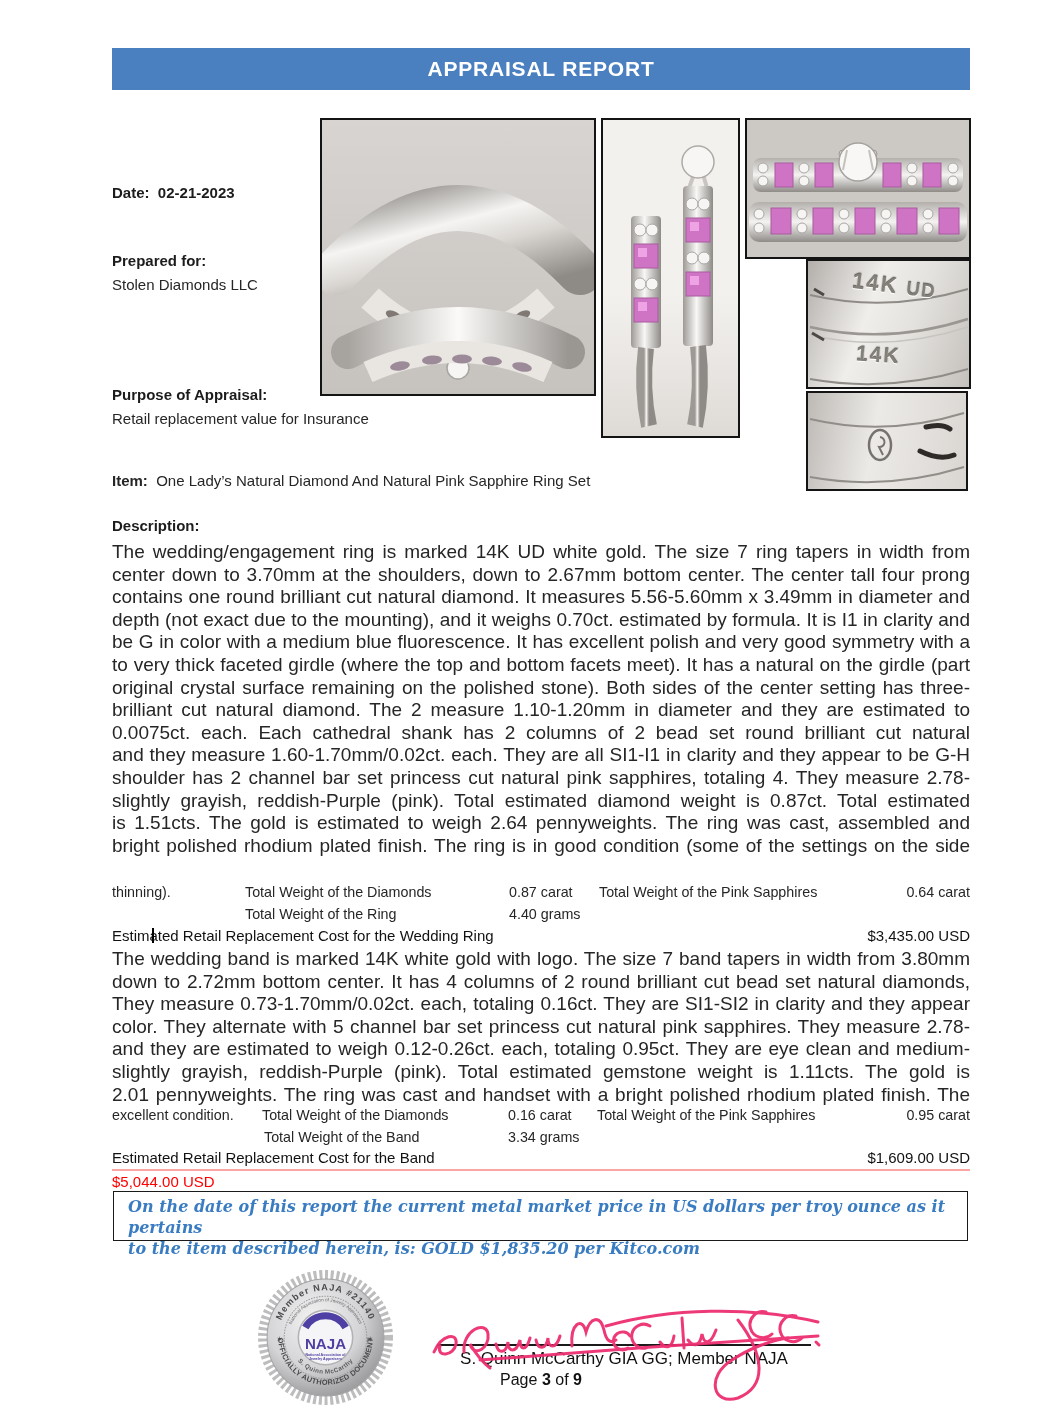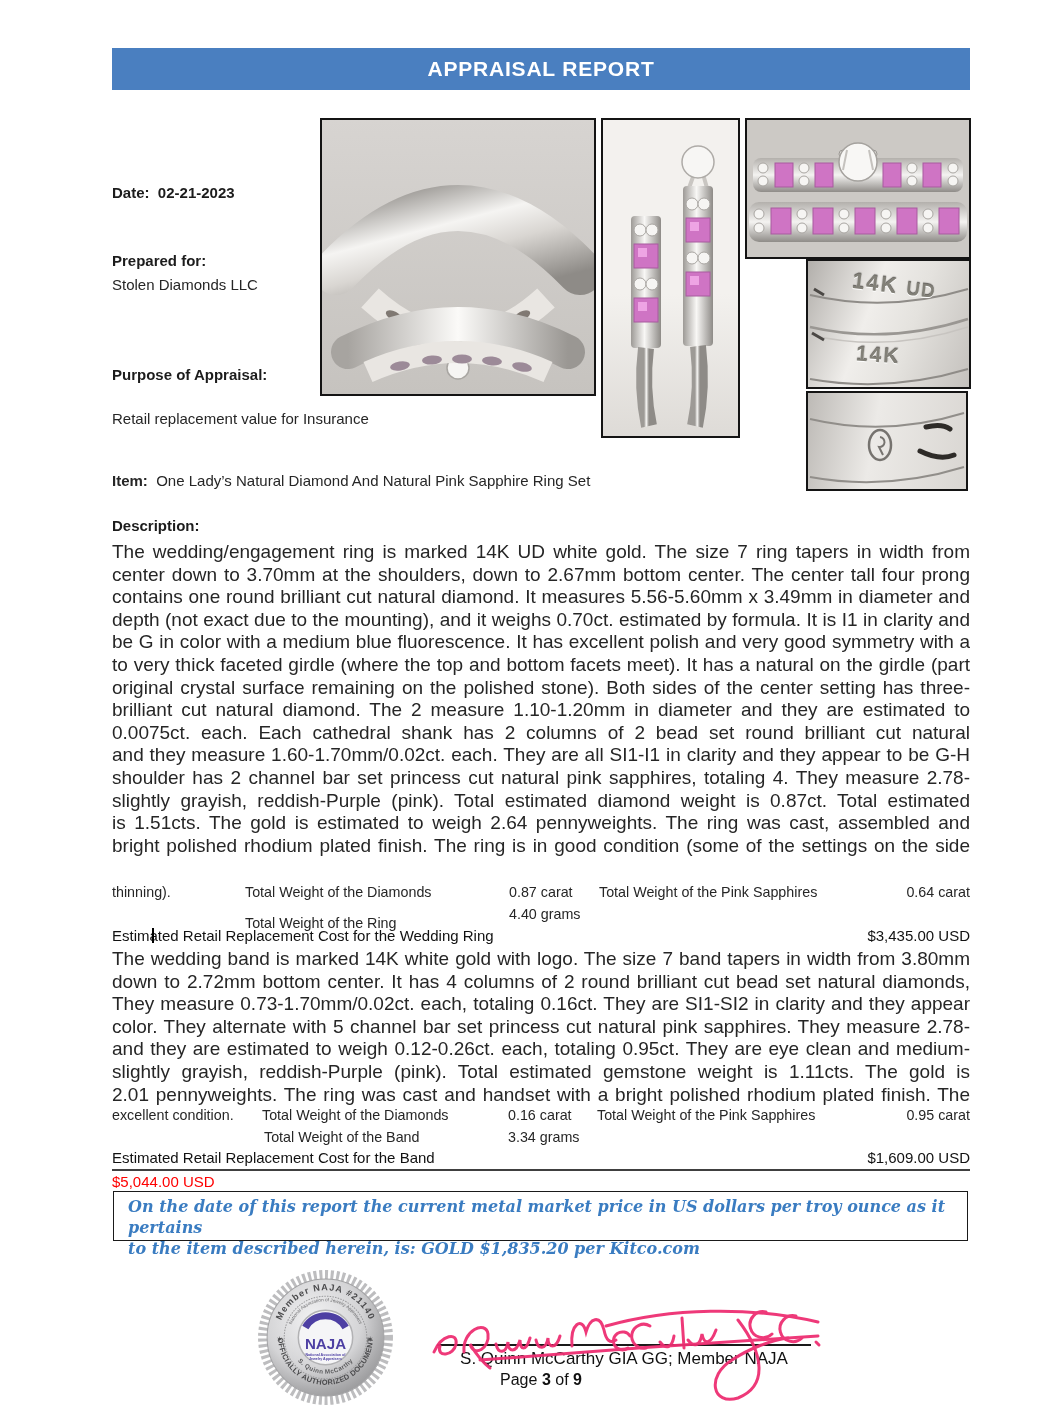--- a/index.html
+++ b/index.html
@@ -12,21 +12,21 @@
             line-height:42px;}
   .lbl{position:absolute;left:112px;font-size:15px;font-weight:bold;color:#1c1c1c;white-space:nowrap;}
   .val{position:absolute;left:112px;font-size:15px;color:#262626;white-space:nowrap;}
   .photo{position:absolute;border:2px solid #141414;box-sizing:border-box;overflow:hidden;}
   .para{position:absolute;left:112px;width:858px;font-size:19px;color:#262626;}
   .jline{height:22.6px;line-height:22.6px;text-align:justify;text-align-last:justify;overflow:hidden;white-space:normal;}
   .wrow{position:absolute;left:112px;width:858px;height:22px;font-size:14.3px;line-height:22px;}
   .wp{position:absolute;white-space:nowrap;}
   .costrow{position:absolute;left:112px;width:858px;height:22px;display:flex;justify-content:space-between;
            font-size:15px;font-weight:normal;color:#111;line-height:22px;}
-  .costrow.band{border-bottom:2px solid #404040;}
+  .costrow.band{border-bottom:2px solid #fca5a5;}
   .costrow.red{color:#fe0000;}
   .notebox{position:absolute;left:113px;top:1191px;width:855px;height:50px;border:1.6px solid #1a1a1a;
            box-sizing:border-box;padding:4px 0 0 14px;
            font-family:"DejaVu Serif",serif;font-style:italic;font-weight:600;
            font-size:16px;line-height:21px;color:#3a7cc1;}
   .caret{position:absolute;left:152px;top:928px;width:1.6px;height:15px;background:#000;}
   .sigline{position:absolute;left:437px;top:1344px;width:374px;height:2px;background:#1a1a1a;}
   .signame{position:absolute;left:437px;top:1349px;width:374px;text-align:center;font-size:17px;color:#111;}
   .pagenum{position:absolute;left:112px;top:1371px;width:858px;text-align:center;font-size:16px;color:#111;}
   .stamp{position:absolute;font-weight:bold;color:#828078;letter-spacing:2px;
@@ -41,21 +41,21 @@
   <div class="titlebar">
     <span>APPRAISAL REPORT</span>
   </div>
 
   <div class="lbl" style="top:184px;">
     <span>Date:</span>&nbsp;
     <span>02-21-2023</span>
   </div>
   <div class="lbl" style="top:252px;">Prepared for:</div>
   <div class="val" style="top:276px;">Stolen Diamonds LLC</div>
-  <div class="lbl" style="top:366px;">Purpose of Appraisal:</div>
+  <div class="lbl" style="top:386px;">Purpose of Appraisal:</div>
   <div class="val" style="top:410px;">Retail replacement value for Insurance</div>
 
   <div class="photo" style="left:320px;top:118px;width:276px;height:278px;background:linear-gradient(180deg,#d7d4d1,#c6c3bf);">
     <svg width="272" height="274" viewBox="0 0 272 274">
       <defs>
         <linearGradient id="sil1" x1="0" y1="0" x2="1" y2="1">
           <stop offset="0" stop-color="#9d9a96"></stop>
             <stop offset=".35" stop-color="#f5f4f2"></stop>
           <stop offset=".6" stop-color="#d9d6d2"></stop>
             <stop offset="1" stop-color="#8e8b87"></stop>
@@ -224,21 +224,21 @@
   </div>
 
   <div class="wrow" style="top:881px;">
     <span class="wp" style="left:0;">thinning).</span>
     <span class="wp" style="left:133px;">Total Weight of the Diamonds</span>
     <span class="wp" style="left:397px;">0.87 carat</span>
     <span class="wp" style="left:487px;">Total Weight of the Pink Sapphires</span>
     <span class="wp" style="right:0;">0.64 carat</span>
   </div>
   <div class="wrow" style="top:903px;">
-    <span class="wp" style="left:133px;margin-top:9px;">Total Weight of the Ring</span>
+    <span class="wp" style="left:133px;">Total Weight of the Ring</span>
     <span class="wp" style="left:397px;">4.40  grams</span>
   </div>
 
   <div class="costrow" style="top:925px;">
     <span>Estimated Retail Replacement Cost for the Wedding Ring</span>
     <span>$3,435.00 USD</span>
   </div>
   <div class="caret"></div>
 
   <div class="para" style="top:948px;">

